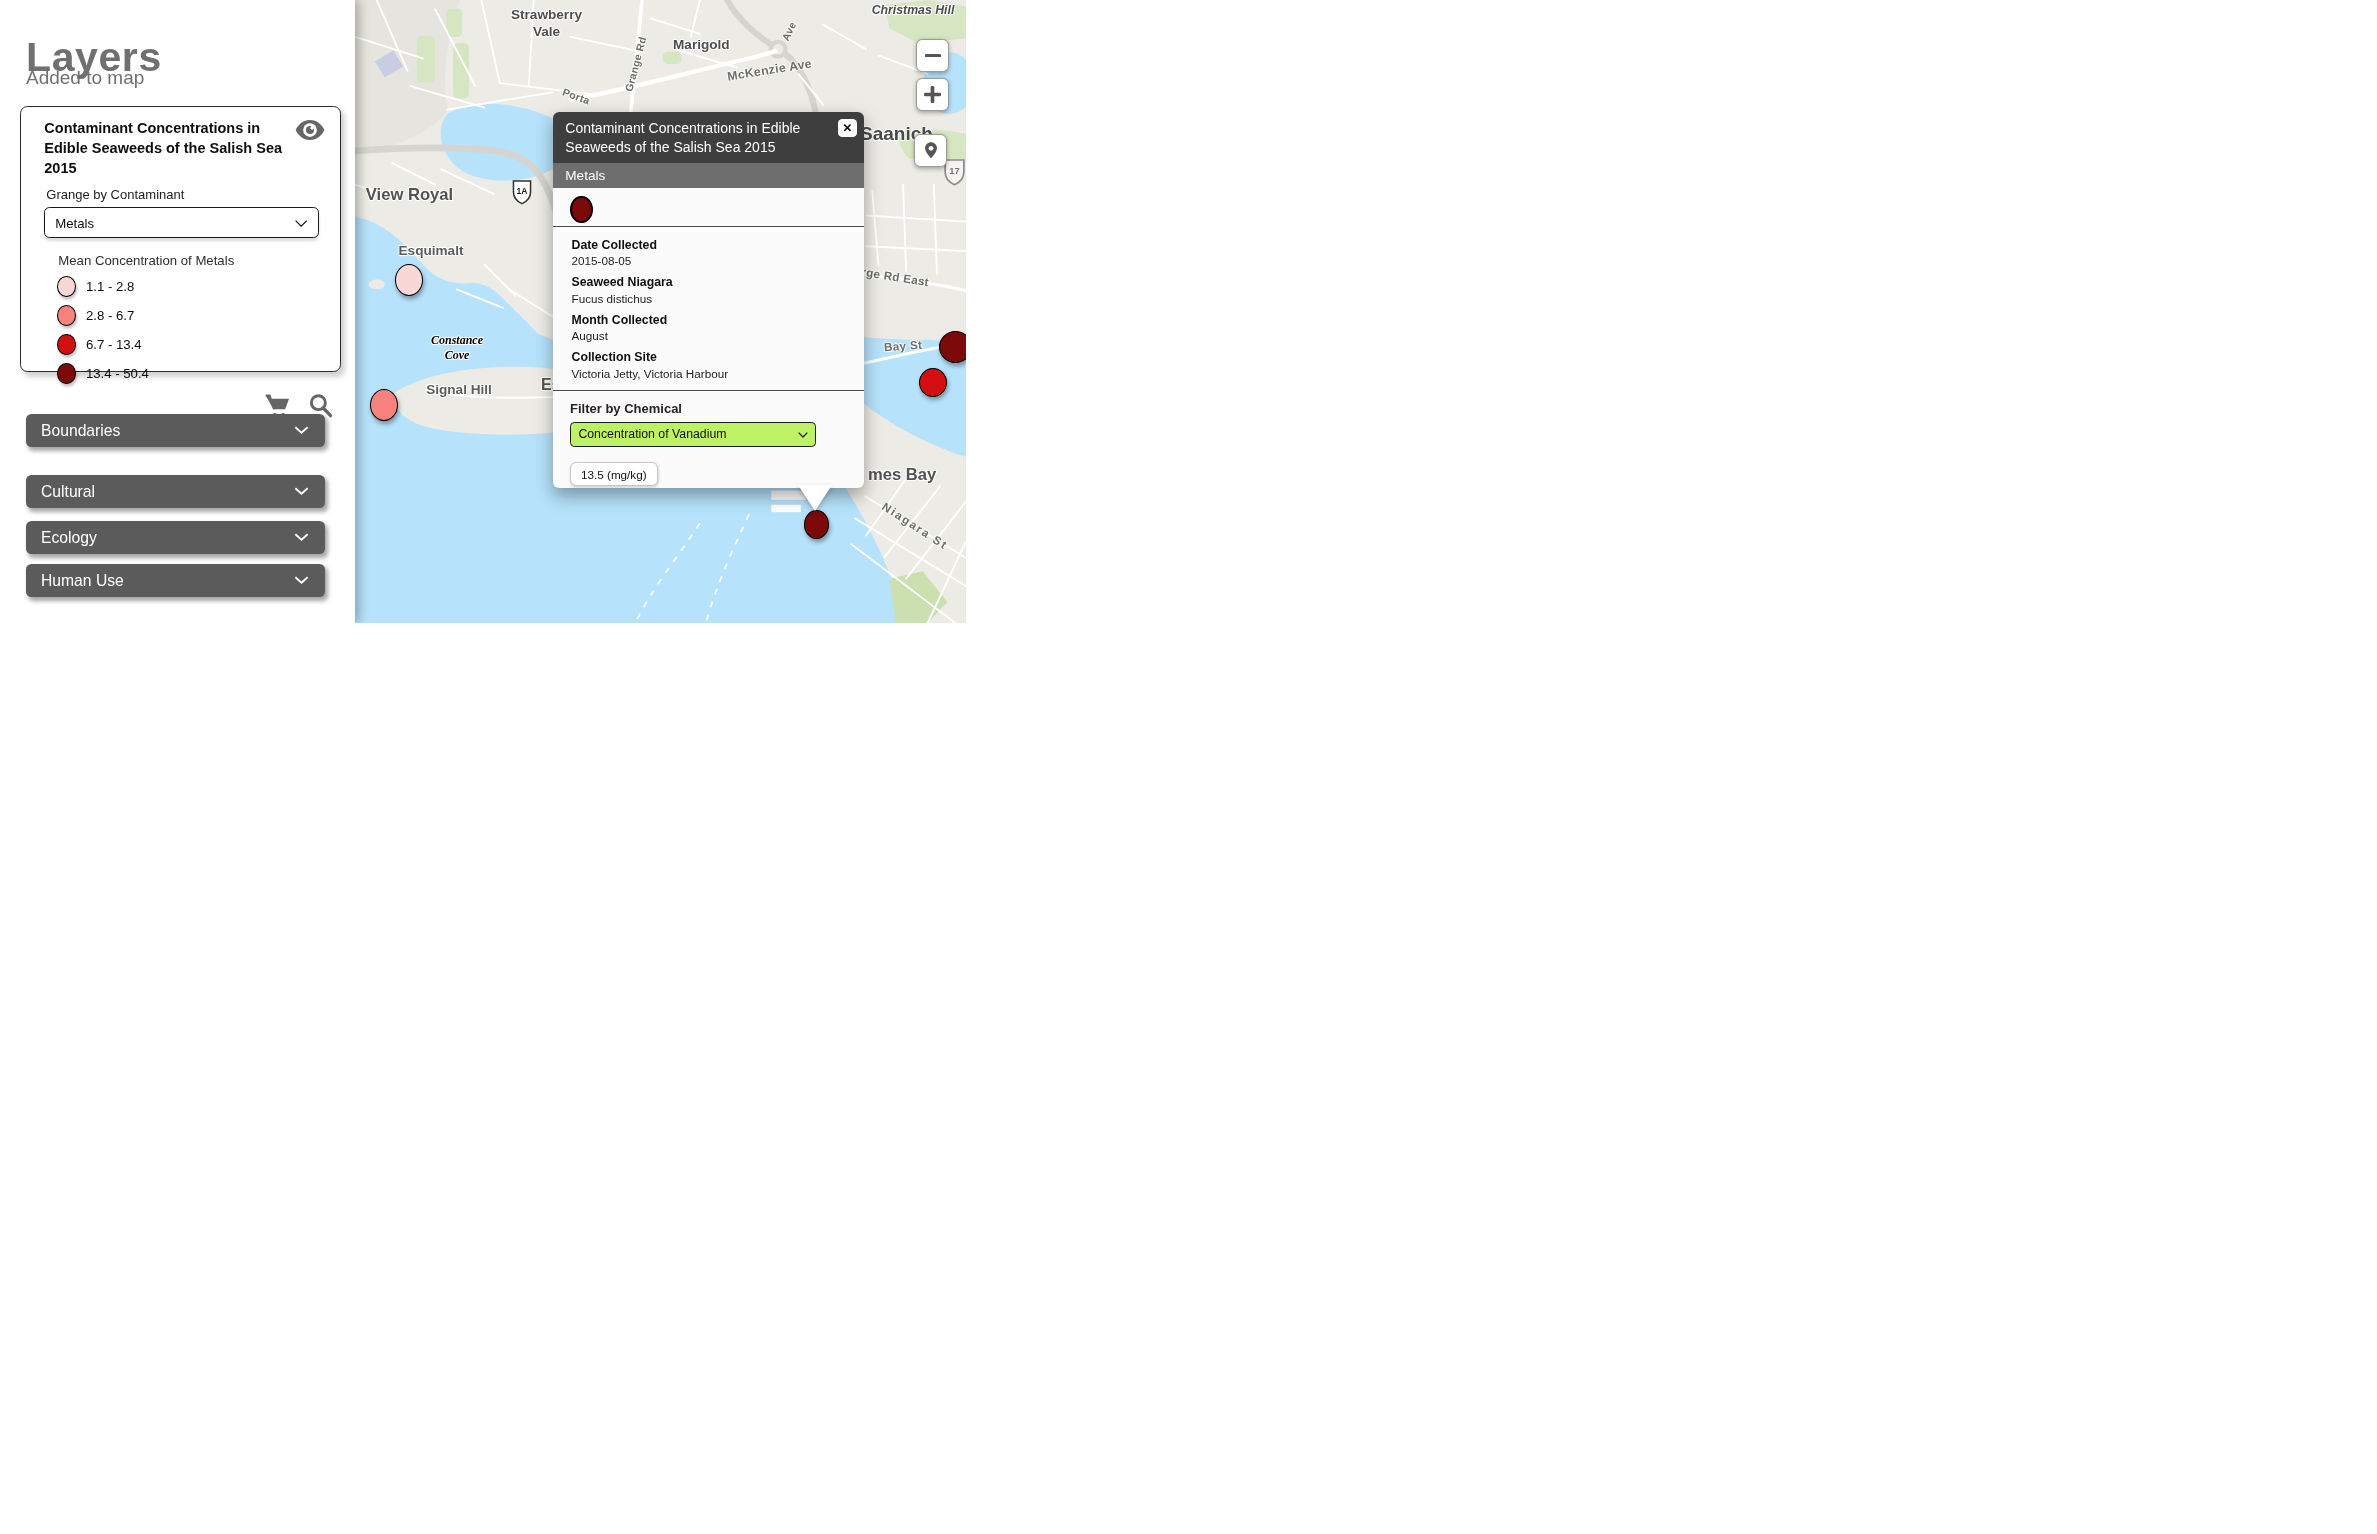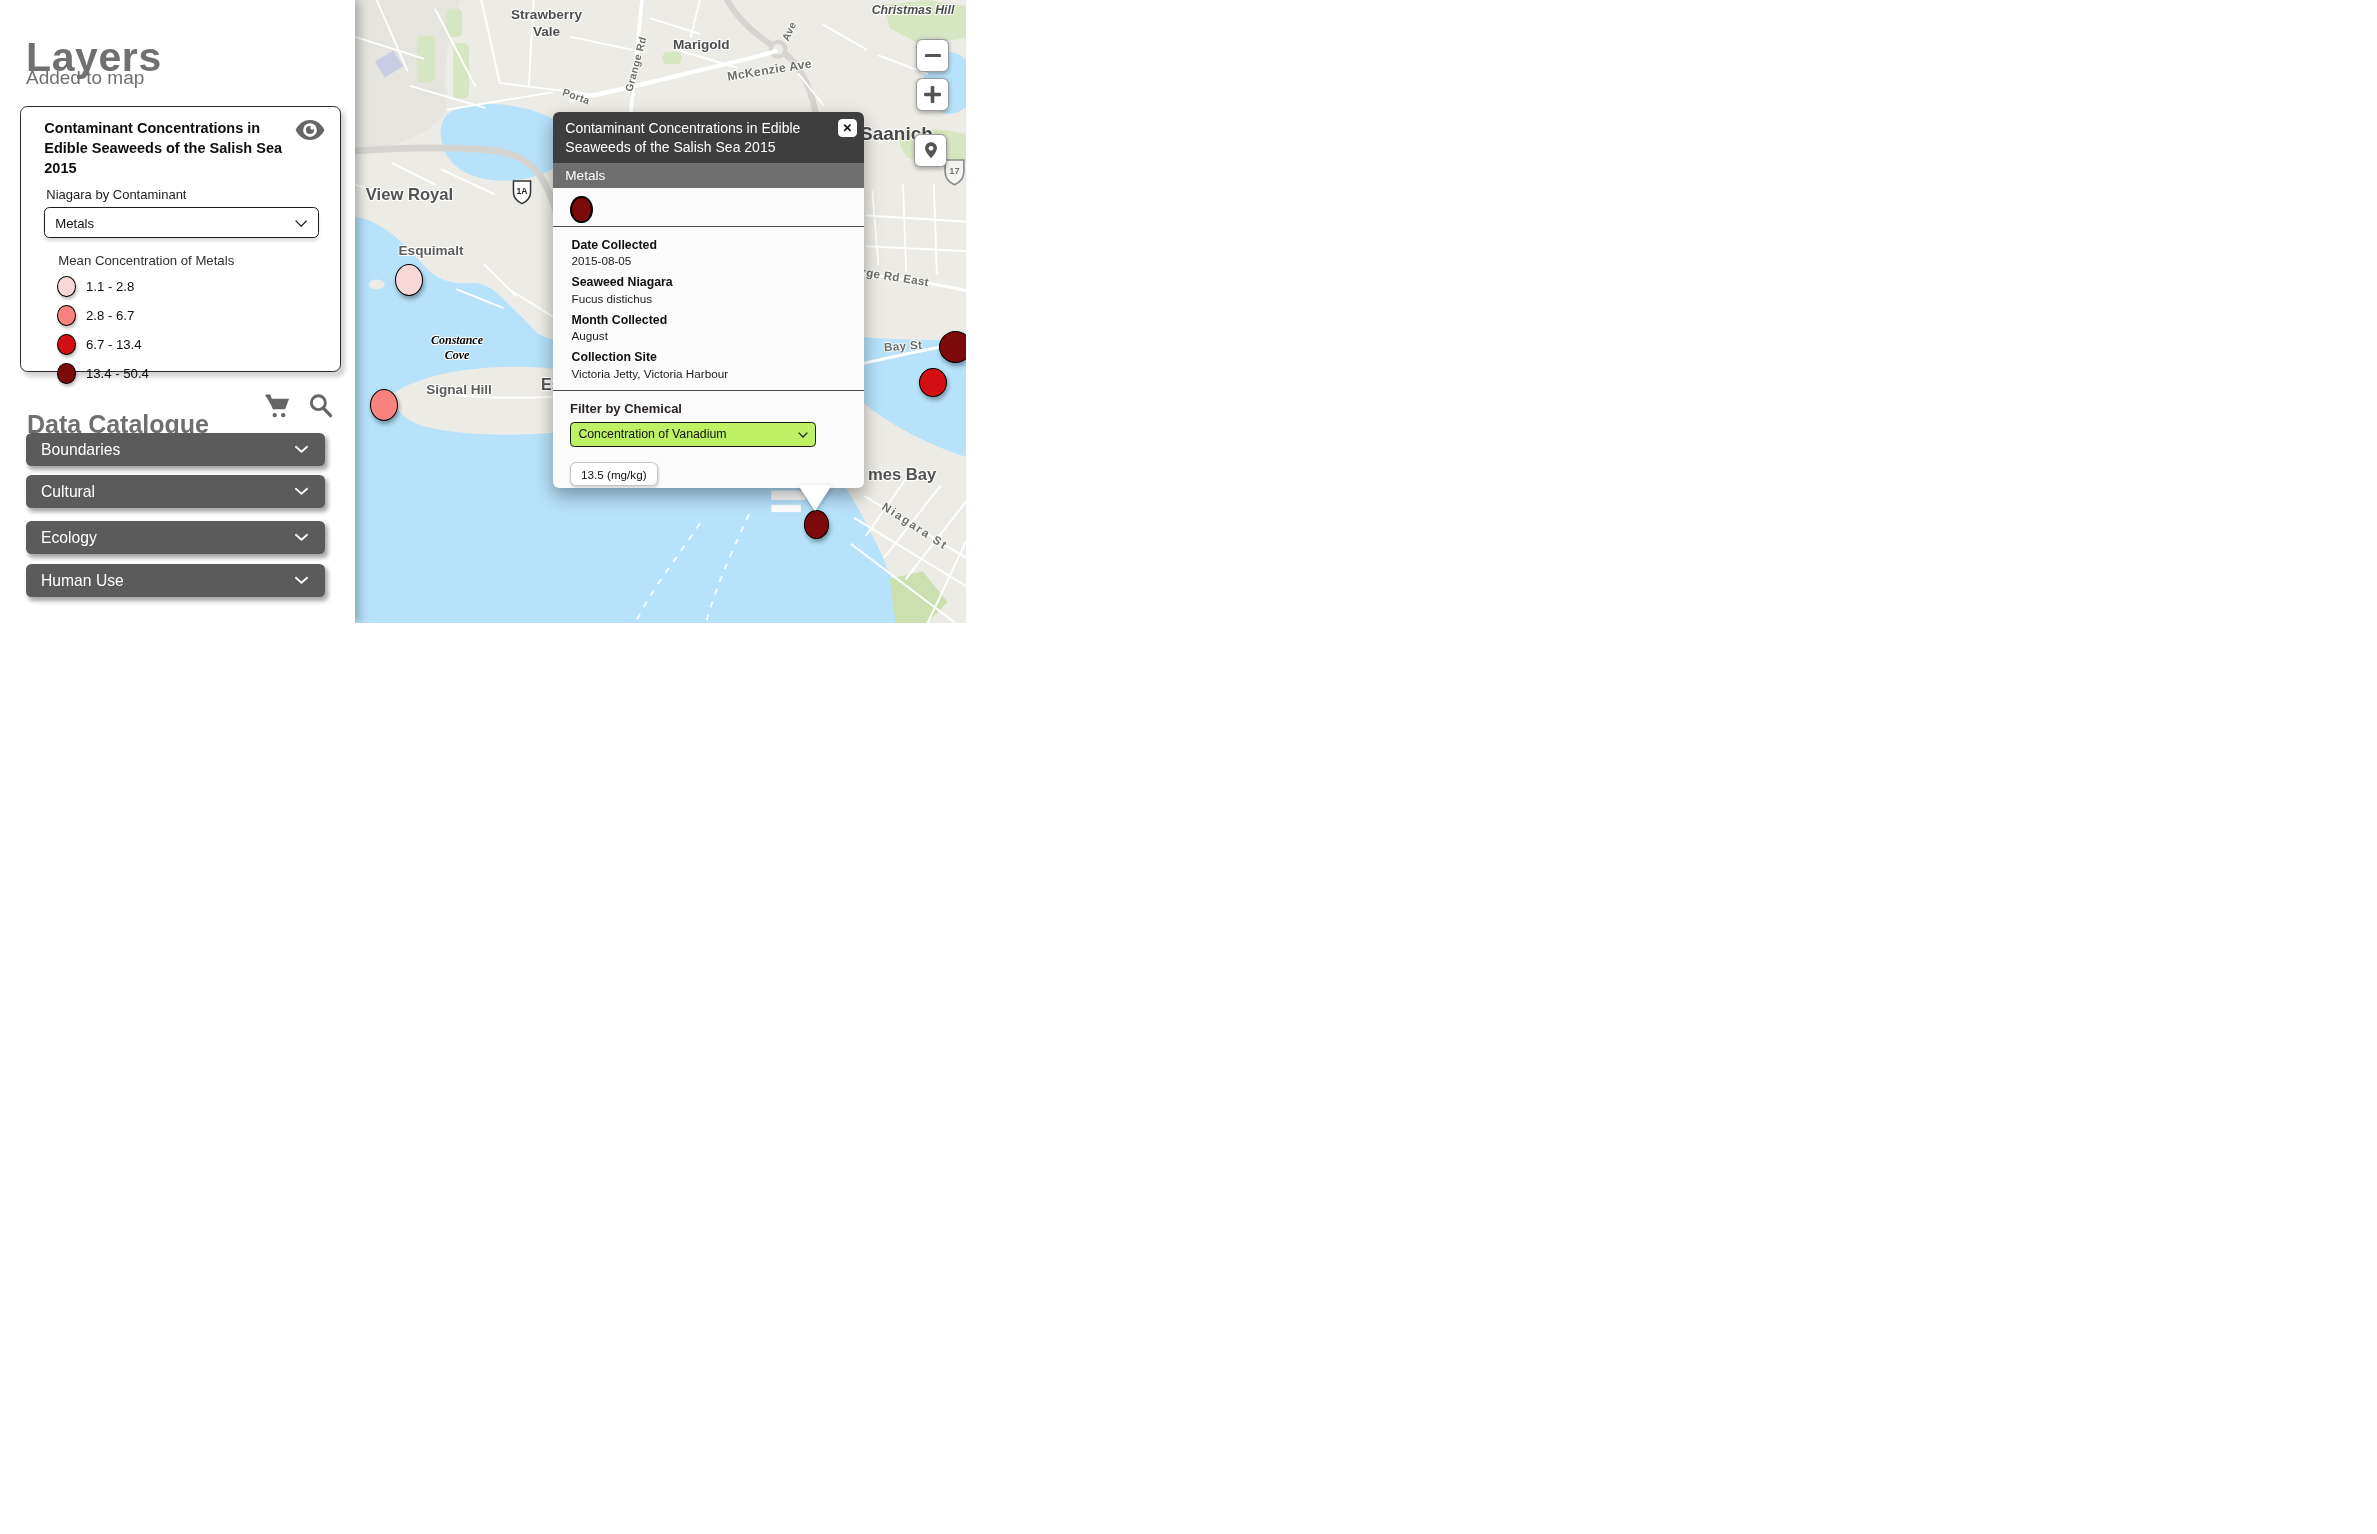--- a/index.html
+++ b/index.html
@@ -279,21 +279,21 @@
     <div class="sb-sub">Added to map</div>
 
     <div class="card">
       <div class="card-title">Contaminant Concentrations in Edible Seaweeds of the Salish Sea 2015</div>
       <svg class="card-eye" viewBox="0 0 48 34">
         <path d="M24,1 C37,1 45,12 47,17 C45,22 37,33 24,33 C11,33 3,22 1,17 C3,12 11,1 24,1 Z" fill="#666"></path>
         <circle cx="24" cy="17" r="11" fill="#fff"></circle>
         <circle cx="24" cy="17" r="6.5" fill="#666"></circle>
         <circle cx="27.5" cy="13.5" r="3" fill="#fff"></circle>
       </svg>
-      <div class="card-filterlabel">Niagara by Contaminant</div>
+      <div class="card-filterlabel">Grange by Contaminant</div>
       <div class="card-select">
         <span>Metals</span>
         <svg width="12.3" height="7.4" viewBox="0 0 20 12">
           <polyline points="1,1 10,10 19,1" fill="none" stroke="#222" stroke-width="2.2"></polyline>
           </svg>
       </div>
       <div class="legend-title">Mean Concentration of Metals</div>
       <div class="lg-row">
         <span class="lg-dot" style="background: rgb(248, 215, 215);"></span>
         <span class="lg-label">1.1 - 2.8</span>
@@ -317,21 +317,21 @@
       <path d="M4,4 h6 l2,5 h28 l-6,16 H16 Z" fill="#666"></path>
       <path d="M4,4 h6 l7,21" fill="none" stroke="#666" stroke-width="3.5"></path>
       <circle cx="18" cy="34" r="3.4" fill="#666"></circle>
         <circle cx="31" cy="34" r="3.4" fill="#666"></circle>
     </svg>
     <svg class="dc-search" width="26" height="27" viewBox="0 0 32 33">
       <circle cx="14" cy="13" r="8.6" fill="none" stroke="#666" stroke-width="3.6"></circle>
       <line x1="20.5" y1="20" x2="29" y2="29" stroke="#666" stroke-width="4" stroke-linecap="round"></line>
     </svg>
 
-    <div class="acc" style="top:433px;">
+    <div class="acc" style="top:414px;">
       <span>Boundaries</span>
       <svg width="15" height="8.6" viewBox="0 0 24 14">
         <polyline points="2,2 12,11 22,2" fill="none" stroke="#fff" stroke-width="3"></polyline>
         </svg>
     </div>
     <div class="acc" style="top:475px;">
       <span>Cultural</span>
       <svg width="15" height="8.6" viewBox="0 0 24 14">
         <polyline points="2,2 12,11 22,2" fill="none" stroke="#fff" stroke-width="3"></polyline>
         </svg>

